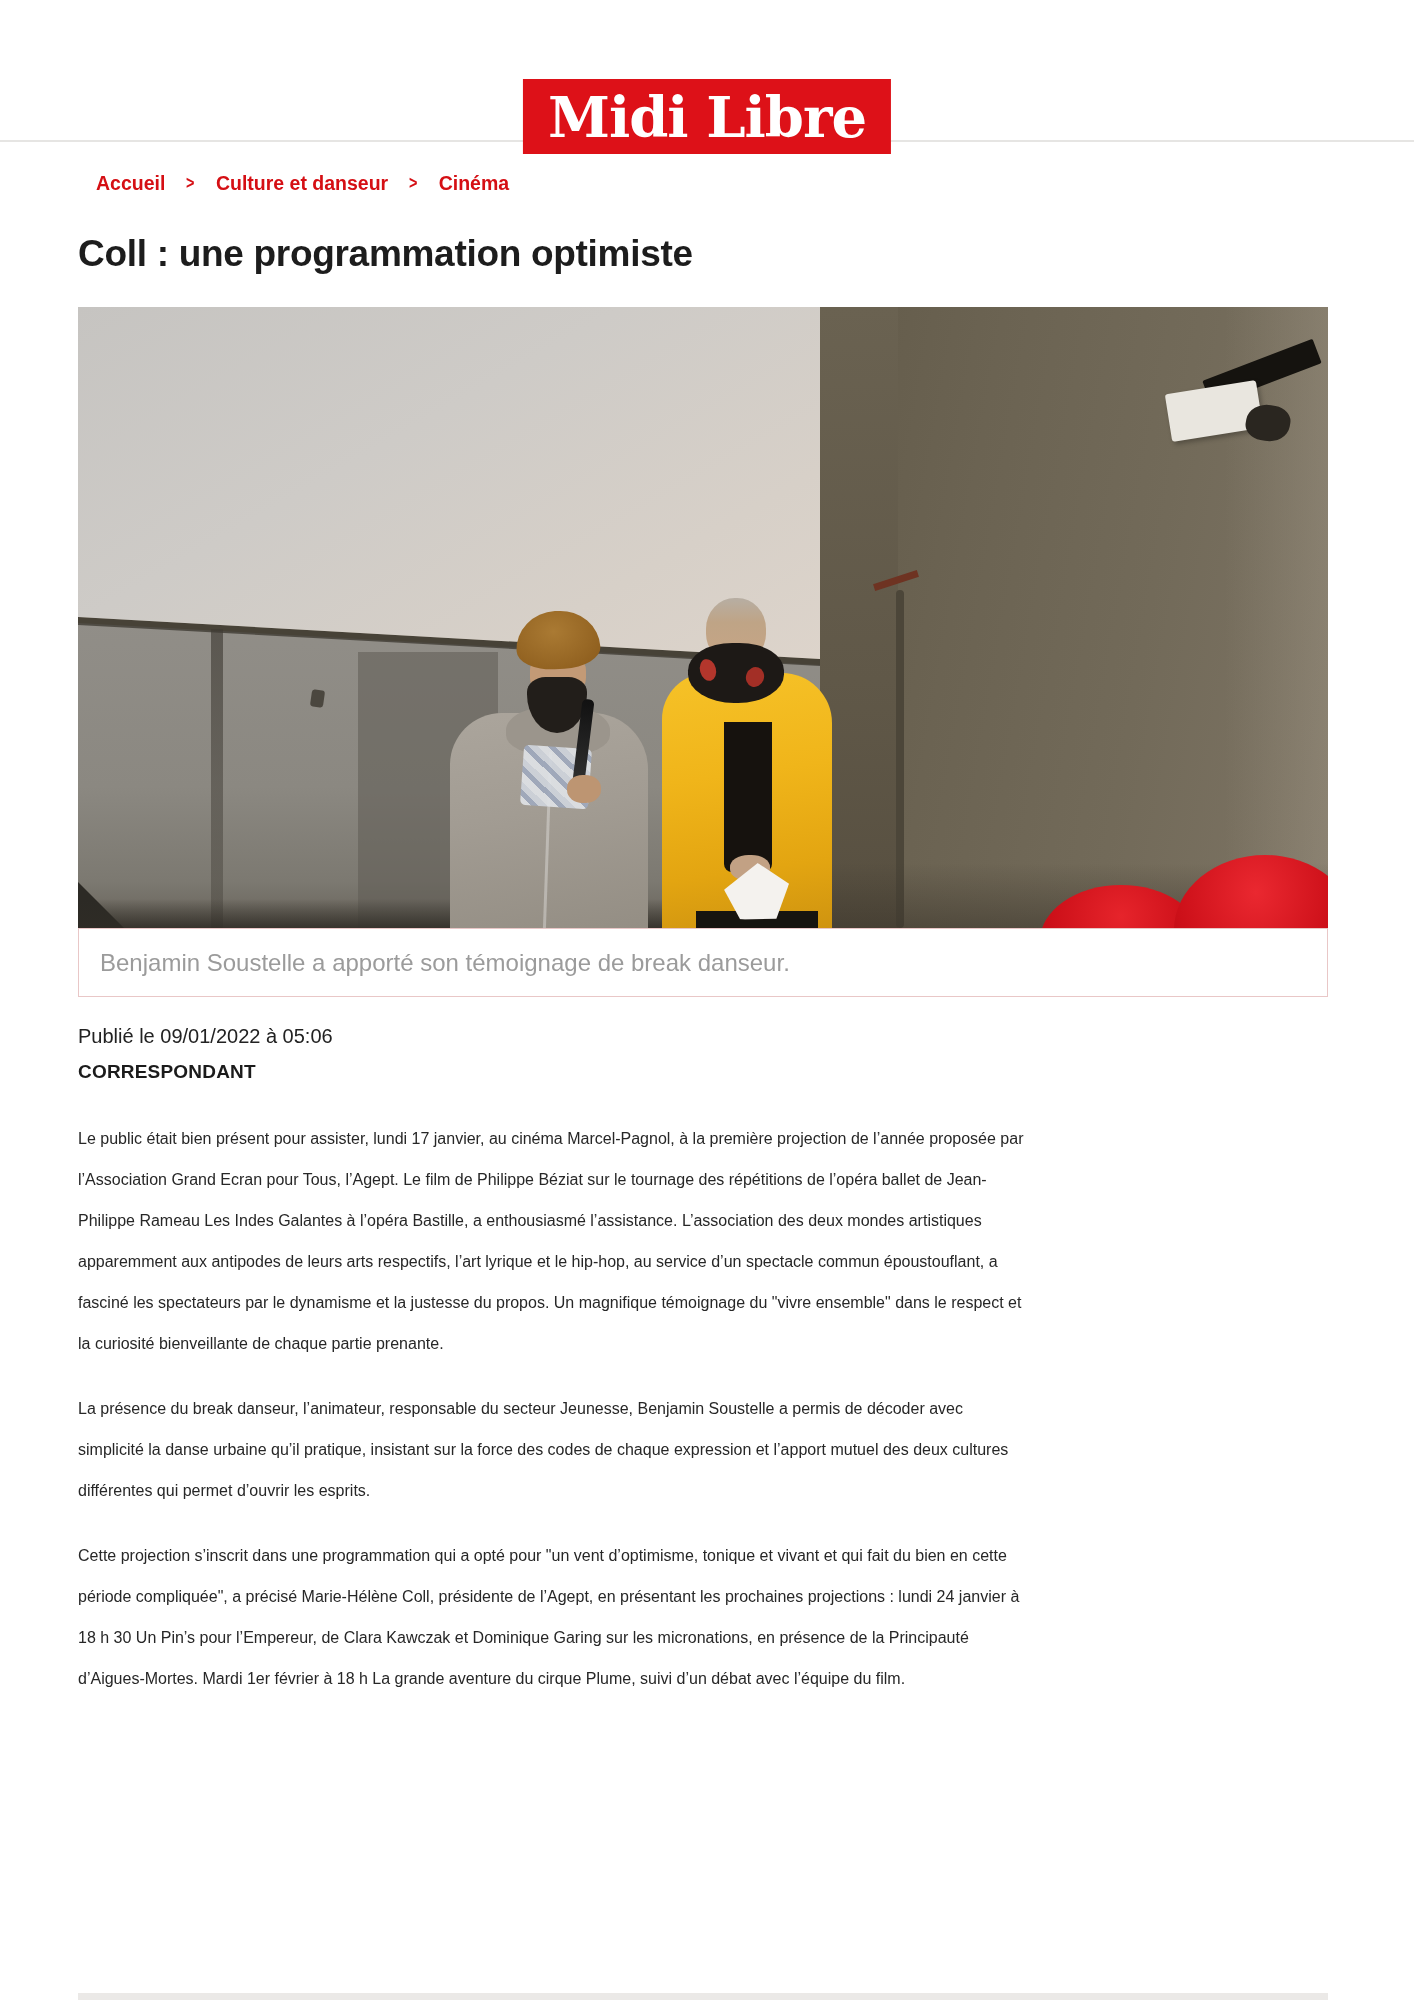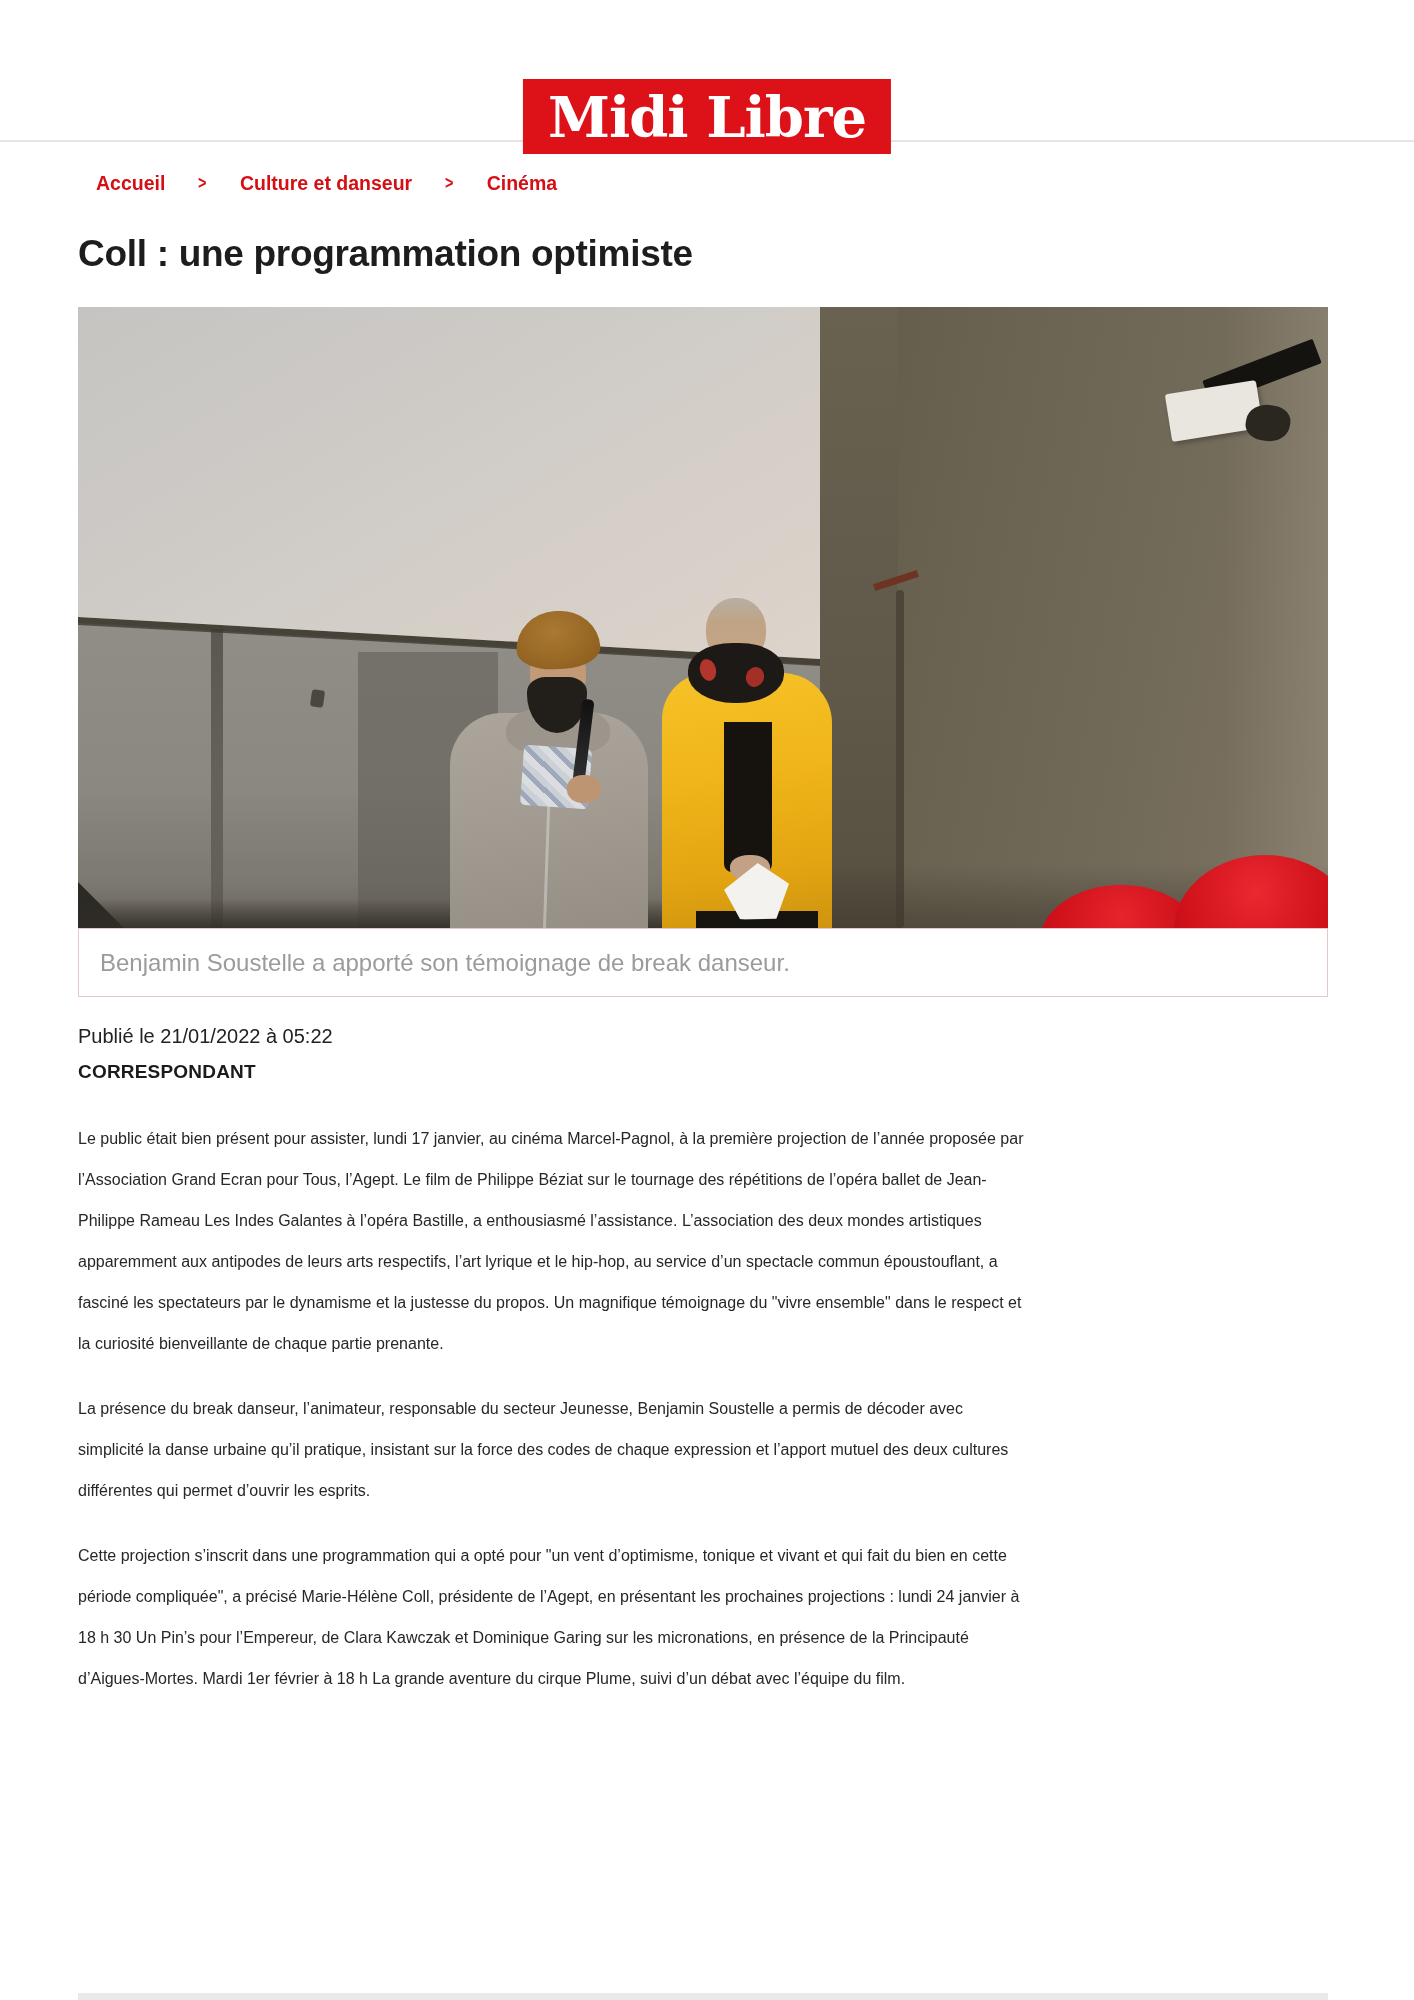--- a/index.html
+++ b/index.html
@@ -7,21 +7,21 @@
     width:1414px;height:2000px;position:relative;background:#ffffff;
     font-family:"Liberation Sans", sans-serif;overflow:hidden;color:#262626;
   }
   
   .site-header{position:absolute;top:0;left:0;width:1414px;height:140px;background:#fff;
     border-bottom:2px solid #e6e5e3;}
   .logo-box{position:absolute;left:50%;transform:translateX(-50%);top:79px;height:71px;
     padding:2px 25px;background:var(--brand-red,#dd1118);color:#fff;display:flex;align-items:center;
     font-family:"DejaVu Serif", serif;font-weight:700;font-size:56px;letter-spacing:-1px;cursor:pointer;}
   
-  .breadcrumb{position:absolute;top:172px;left:96px;display:flex;align-items:center;gap:32px;
+  .breadcrumb{position:absolute;top:172px;left:96px;display:flex;align-items:center;gap:20px;
     font-size:19.5px;font-weight:700;color:var(--breadcrumb-red,#d50f14);}
   .breadcrumb a{color:var(--breadcrumb-red,#d50f14);text-decoration:none;cursor:pointer;}
   .breadcrumb .sep{font-weight:900;font-size:18px;transform:scaleX(.8);}
   
   .article-title{position:absolute;top:233px;left:78px;margin:0;font-size:37px;font-weight:700;
     color:#1d1d1d;letter-spacing:-0.3px;}
   
   .photo{position:absolute;top:307px;left:78px;width:1250px;height:621px;overflow:hidden;
     background:var(--wall-olive,#6f6756);}
   .photo div{position:absolute;}
@@ -160,21 +160,21 @@
   <div class="m2-hands"></div>
   <div class="m2-mask"></div>
   <div class="seat-1"></div>
   <div class="seat-2"></div>
 </div>
 
 <div class="caption-box">
   <span>Benjamin Soustelle a apporté son témoignage de break danseur.</span>
 </div>
 
-<div class="pubdate">Publié le 21/01/2022 à 05:22</div>
+<div class="pubdate">Publié le 09/01/2022 à 05:06</div>
 <div class="author">CORRESPONDANT</div>
 
 <div class="article-body">
   <p>Le public était bien présent pour assister, lundi 17 janvier, au cinéma Marcel-Pagnol, à la première projection de l’année proposée par l’Association Grand Ecran pour Tous, l’Agept. Le film de Philippe Béziat sur le tournage des répétitions de l’opéra ballet de Jean-Philippe Rameau Les Indes Galantes à l’opéra Bastille, a enthousiasmé l’assistance. L’association des deux mondes artistiques apparemment aux antipodes de leurs arts respectifs, l’art lyrique et le hip-hop, au service d’un spectacle commun époustouflant, a fasciné les spectateurs par le dynamisme et la justesse du propos. Un magnifique témoignage du "vivre ensemble" dans le respect et la curiosité bienveillante de chaque partie prenante.</p>
   <p>La présence du break danseur, l’animateur, responsable du secteur Jeunesse, Benjamin Soustelle a permis de décoder avec simplicité la danse urbaine qu’il pratique, insistant sur la force des codes de chaque expression et l’apport mutuel des deux cultures différentes qui permet d’ouvrir les esprits.</p>
   <p>Cette projection s’inscrit dans une programmation qui a opté pour "un vent d’optimisme, tonique et vivant et qui fait du bien en cette période compliquée", a précisé Marie-Hélène Coll, présidente de l’Agept, en présentant les prochaines projections : lundi 24 janvier à 18 h 30 Un Pin’s pour l’Empereur, de Clara Kawczak et Dominique Garing sur les micronations, en présence de la Principauté d’Aigues-Mortes. Mardi 1er février à 18 h La grande aventure du cirque Plume, suivi d’un débat avec l’équipe du film.</p>
 </div>
 
 <div class="bottom-bar"></div>
 

